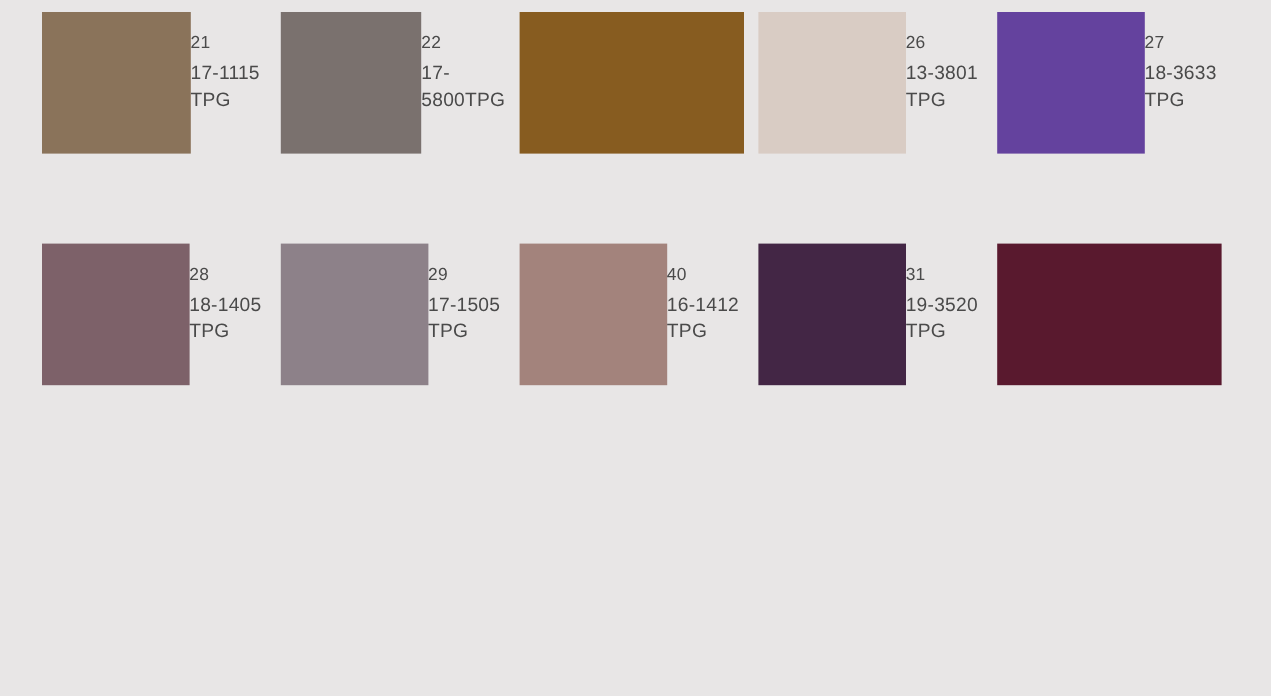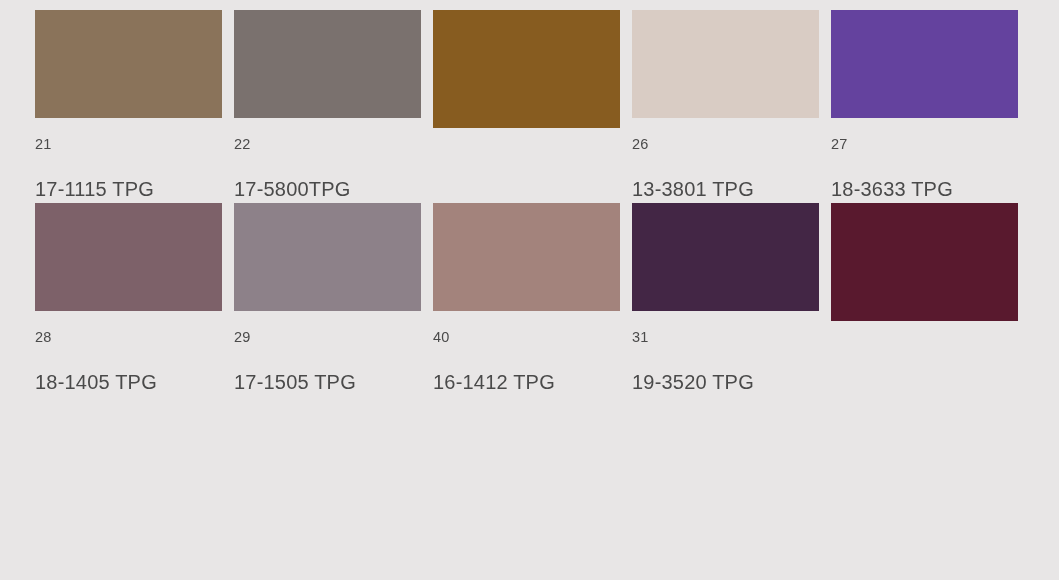--- a/index.html
+++ b/index.html
@@ -17,44 +17,44 @@
     display: grid;
     grid-template-columns: repeat(5, 187px);
     grid-auto-rows: 193px;
     column-gap: 12px;
     row-gap: 0px;
     padding: 10px 0 0 35px;
     box-sizing: border-box;
   }
   .swatch-cell {
     display: flex;
-    flex-direction: column;
+    flex-direction: row;
     align-items: flex-start;
   }
   .swatch-chip {
     width: 187px;
     height: 118px;
     display: block;
   }
   .swatch-labels {
     padding-top: 16px;
     line-height: 1.42;
   }
   .swatch-index {
     display: block;
     font-size: 14.5px;
     color: #4a4a4a;
     letter-spacing: 0.2px;
   }
   .swatch-code {
     display: block;
-    font-size: 20px;
+    font-size: 16px;
     color: #4a4a4a;
     letter-spacing: 0.2px;
-    margin-top: 20px;
+    margin-top: 4px;
   }
 </style>
 </head>
 <body style="background: rgb(232, 230, 230);">
 
 <div class="palette-grid">
     <div class="swatch-cell">
       <div class="swatch-chip" style="background: rgb(138, 115, 90);"></div>
       <div class="swatch-labels">
         <span class="swatch-index">21</span>

